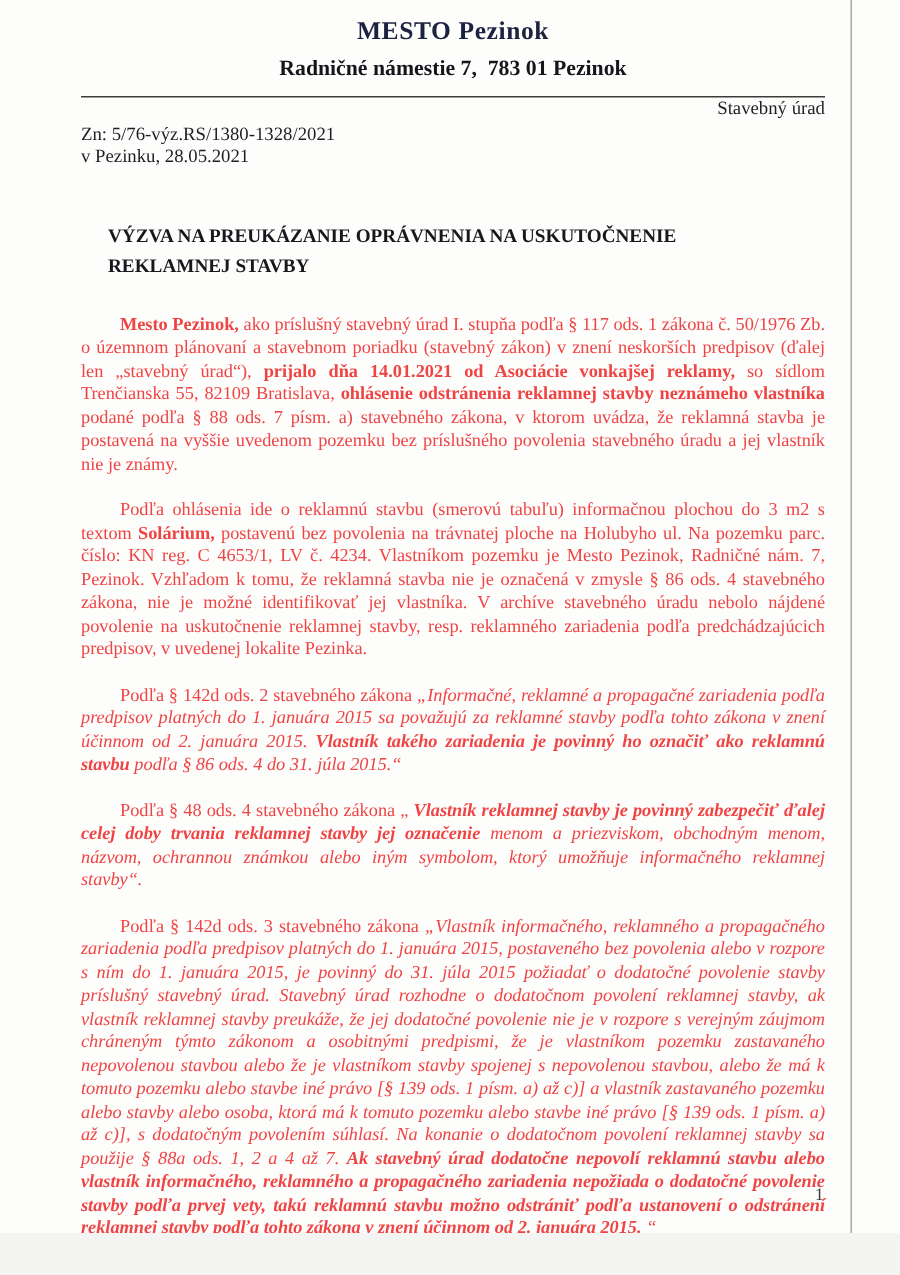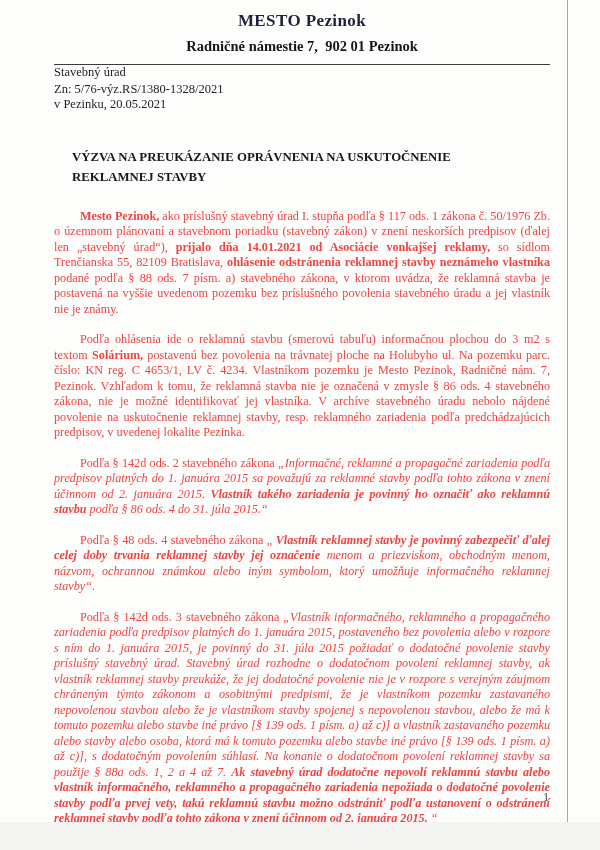--- a/index.html
+++ b/index.html
@@ -40,21 +40,21 @@
     color: #15151b;
     margin-top: 7px;
     white-space: pre-wrap;
   }
   .header-rule {
     border: none;
     border-top: 1.5px solid #3c3c3a;
     margin: 9px 0 0 0;
   }
   .department {
-    text-align: left;
+    text-align: right;
     font-size: 12.5px;
     margin-top: 0px;
   }
   .ref-row {
     display: flex;
     justify-content: space-between;
     font-size: 12.5px;
     margin-top: 2px;
     flex-direction: column;
   }
@@ -88,26 +88,26 @@
 </style>
 </head>
 <body>
 
 <div class="page">
   <div class="scan-edge"></div>
 
   <div class="content">
     <header>
       <div class="org-name">MESTO Pezinok</div>
-      <div class="org-address">Radničné námestie 7,  902 01 Pezinok</div>
+      <div class="org-address">Radničné námestie 7,  783 01 Pezinok</div>
       <hr class="header-rule">
       <div class="department">Stavebný úrad</div>
       <div class="ref-row">
         <span>Zn: 5/76-výz.RS/1380-1328/2021</span>
-        <span>v Pezinku, 20.05.2021</span>
+        <span>v Pezinku, 28.05.2021</span>
       </div>
     </header>
 
     <h1 class="doc-title">VÝZVA NA PREUKÁZANIE OPRÁVNENIA NA USKUTOČNENIE REKLAMNEJ STAVBY</h1>
 
     <main class="body-text" id="paragraphs">
         <p class="para"><span class="b">Mesto Pezinok,</span><span> ako príslušný stavebný úrad I. stupňa podľa § 117 ods. 1 zákona č. 50/1976 Zb. o územnom plánovaní a stavebnom poriadku (stavebný zákon) v znení neskorších predpisov (ďalej len „stavebný úrad“), </span><span class="b">prijalo dňa 14.01.2021 od Asociácie vonkajšej reklamy,</span><span> so sídlom Trenčianska 55, 82109 Bratislava, </span><span class="b">ohlásenie odstránenia reklamnej stavby neznámeho vlastníka</span><span> podané podľa § 88 ods. 7 písm. a) stavebného zákona, v ktorom uvádza, že reklamná stavba je postavená na vyššie uvedenom pozemku bez príslušného povolenia stavebného úradu a jej vlastník nie je známy.</span></p>
         <p class="para"><span>Podľa ohlásenia ide o reklamnú stavbu (smerovú tabuľu) informačnou plochou do 3 m2 s textom </span><span class="b">Solárium,</span><span> postavenú bez povolenia na trávnatej ploche na Holubyho ul. Na pozemku parc. číslo: KN reg. C 4653/1, LV č. 4234. Vlastníkom pozemku je Mesto Pezinok, Radničné nám. 7, Pezinok. Vzhľadom k tomu, že reklamná stavba nie je označená v zmysle § 86 ods. 4 stavebného zákona, nie je možné identifikovať jej vlastníka. V archíve stavebného úradu nebolo nájdené povolenie na uskutočnenie reklamnej stavby, resp. reklamného zariadenia podľa predchádzajúcich predpisov, v uvedenej lokalite Pezinka.</span></p>
         <p class="para"><span>Podľa § 142d ods. 2 stavebného zákona </span><span class="i">„Informačné, reklamné a propagačné zariadenia podľa predpisov platných do 1. januára 2015 sa považujú za reklamné stavby podľa tohto zákona v znení účinnom od 2. januára 2015. </span><span class="b i">Vlastník takého zariadenia je povinný ho označiť ako reklamnú stavbu </span><span class="i">podľa § 86 ods. 4 do 31. júla 2015.“</span></p>
         <p class="para"><span>Podľa § 48 ods. 4 stavebného zákona „ </span><span class="b i">Vlastník reklamnej stavby je povinný zabezpečiť ďalej celej doby trvania reklamnej stavby jej označenie </span><span class="i">menom a priezviskom, obchodným menom, názvom, ochrannou známkou alebo iným symbolom, ktorý umožňuje informačného reklamnej stavby“.</span></p>

